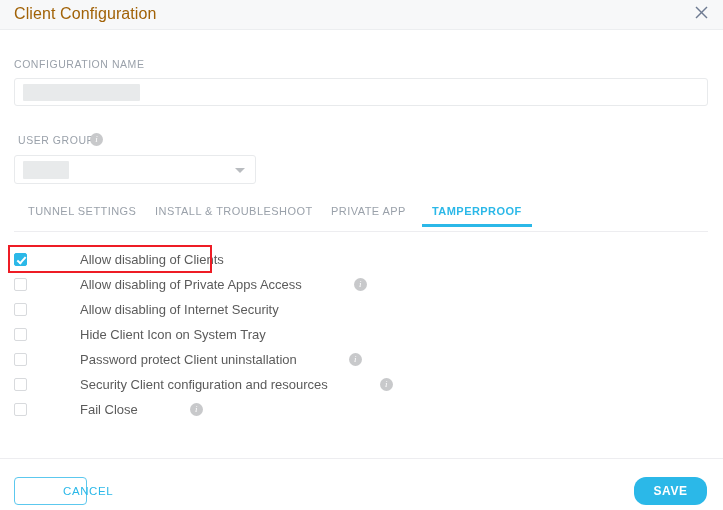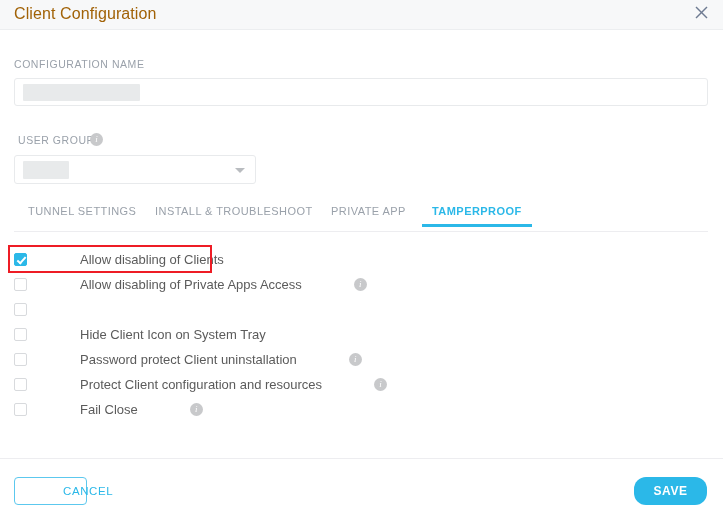--- a/index.html
+++ b/index.html
@@ -319,36 +319,37 @@
   </div>
 
   <div class="checkbox-row">
     <span class="checkbox"></span>
     <span class="checkbox-label">Allow disabling of Private Apps Access</span>
     <span class="info-icon"></span>
   </div>
 
   <div class="checkbox-row">
     <span class="checkbox"></span>
+    <span class="checkbox-label">Allow disabling of Internet Security</span>
   </div>
 
   <div class="checkbox-row">
     <span class="checkbox"></span>
     <span class="checkbox-label">Hide Client Icon on System Tray</span>
   </div>
 
   <div class="checkbox-row">
     <span class="checkbox"></span>
     <span class="checkbox-label">Password protect Client uninstallation</span>
     <span class="info-icon"></span>
   </div>
 
   <div class="checkbox-row">
     <span class="checkbox"></span>
-    <span class="checkbox-label">Protect Client configuration and resources</span>
+    <span class="checkbox-label">Security Client configuration and resources</span>
     <span class="info-icon"></span>
   </div>
 
   <div class="checkbox-row">
     <span class="checkbox"></span>
     <span class="checkbox-label">Fail Close</span>
     <span class="info-icon"></span>
   </div>
 
 </div>

